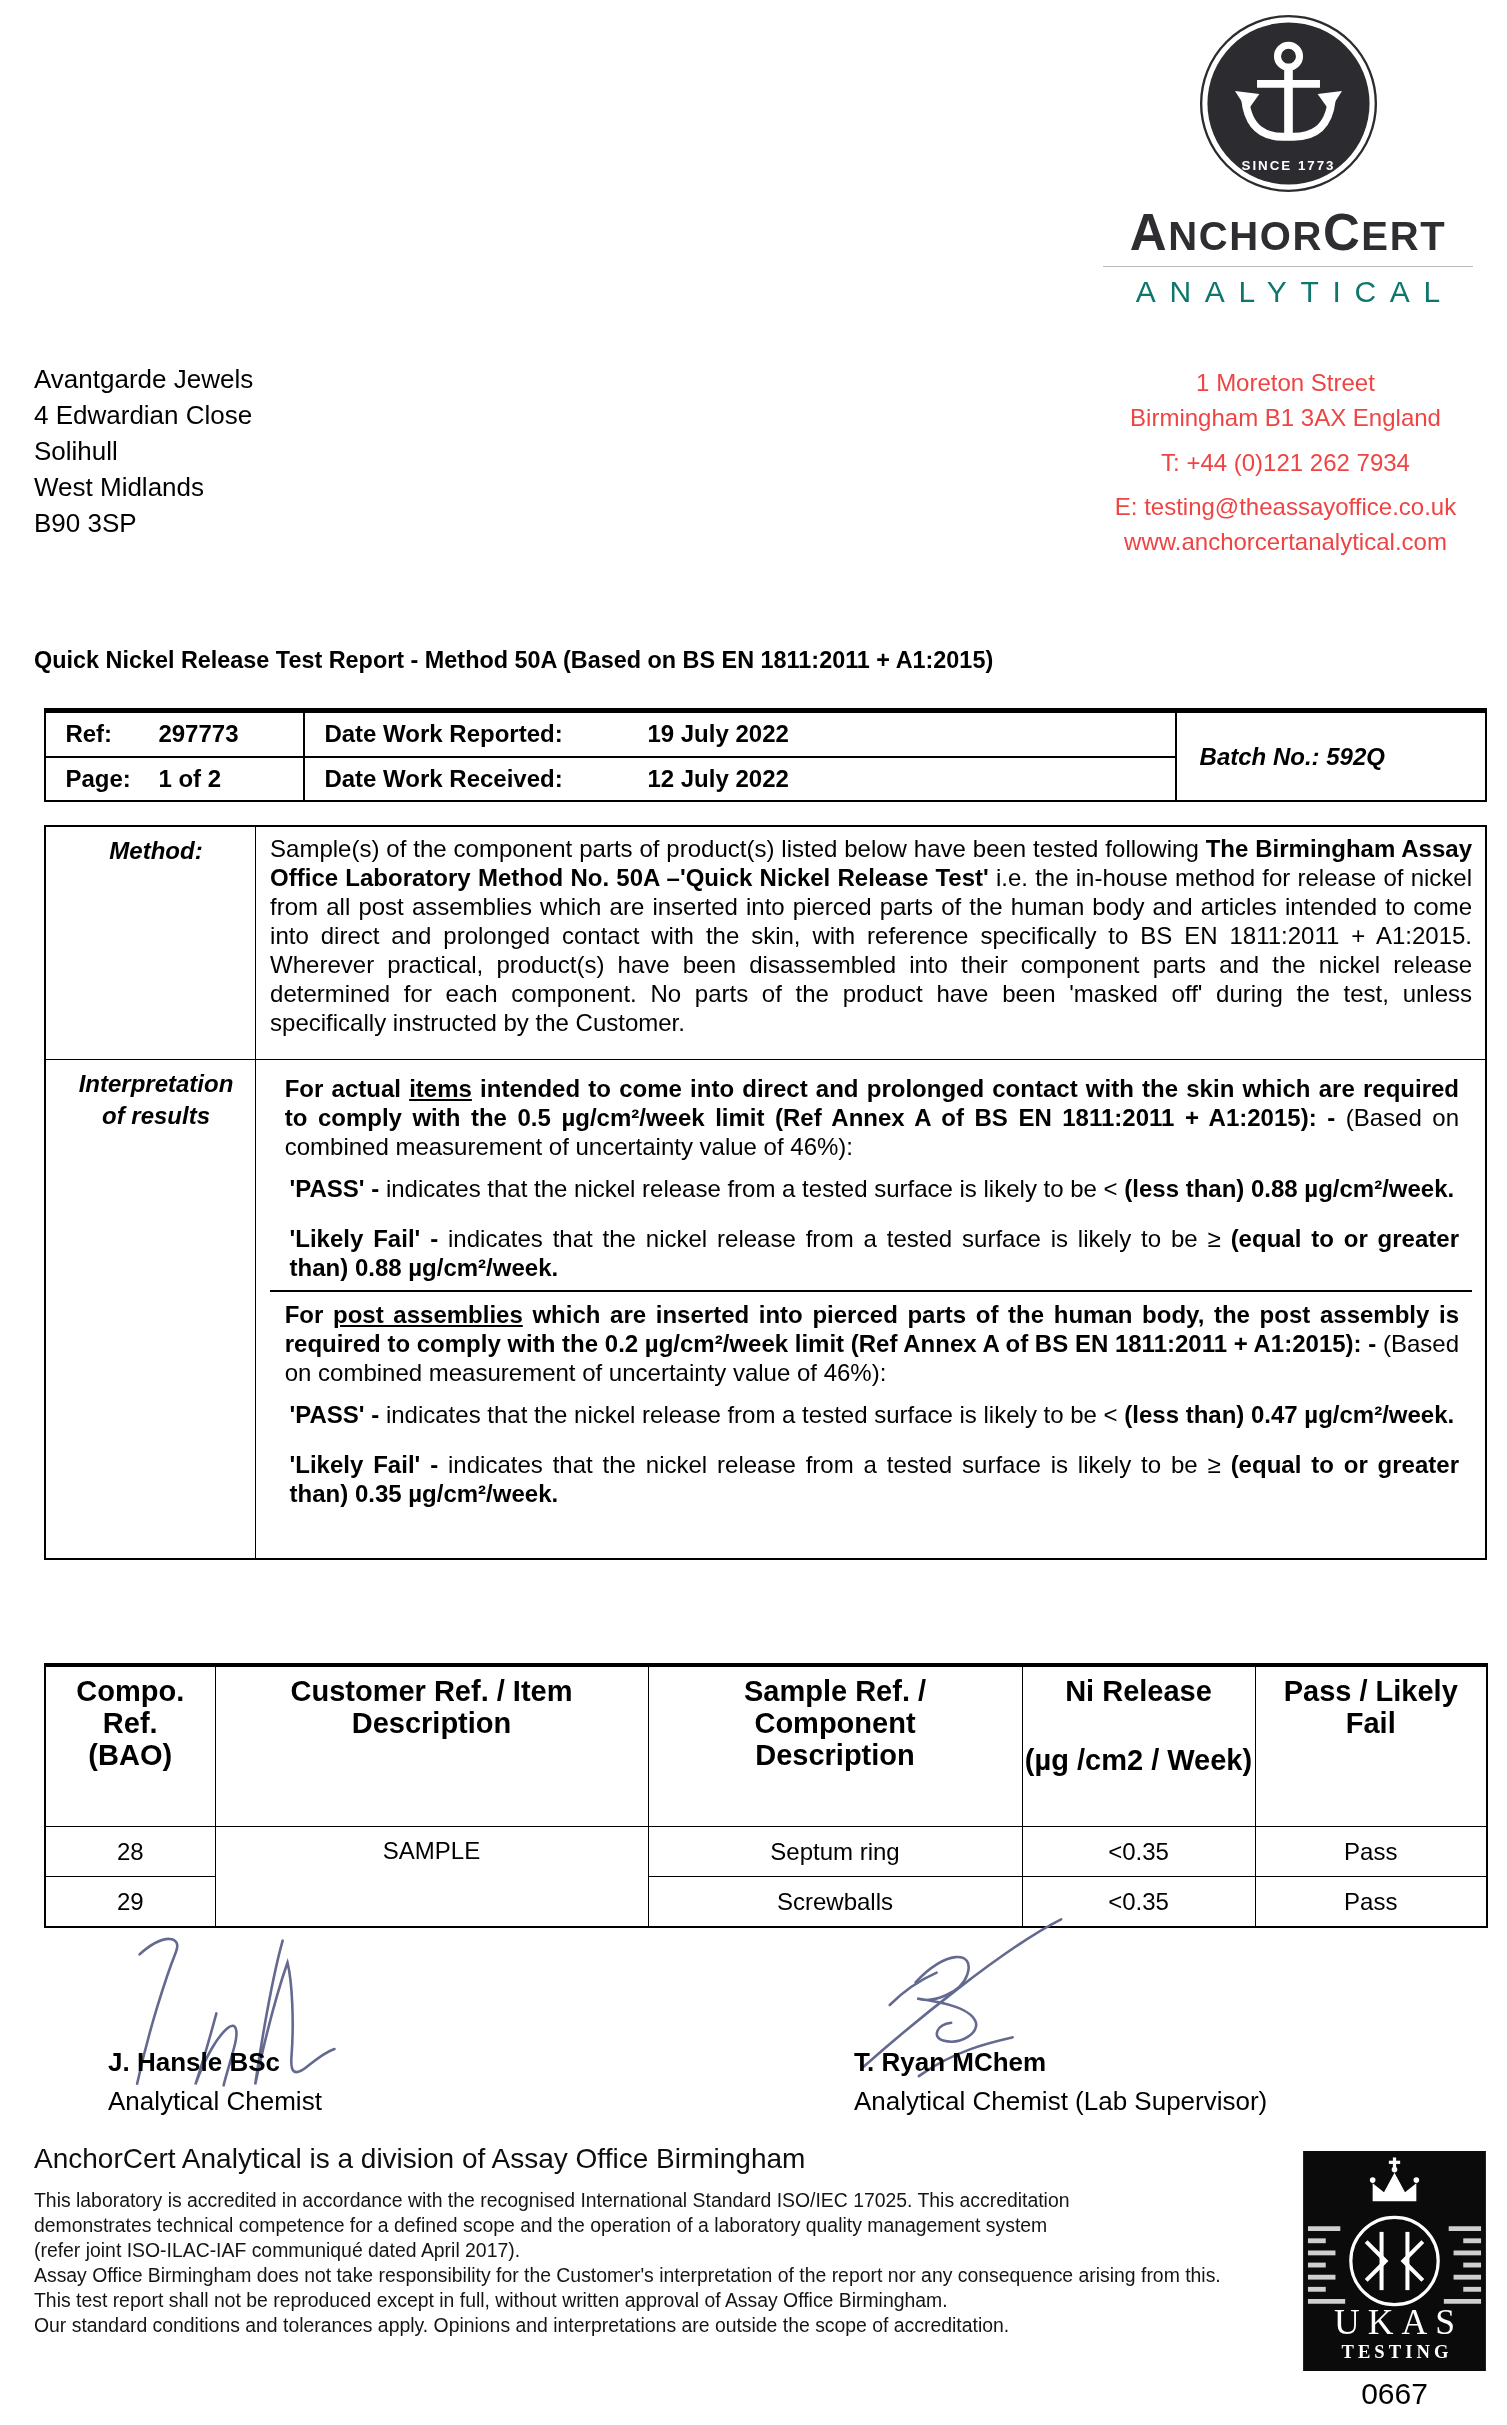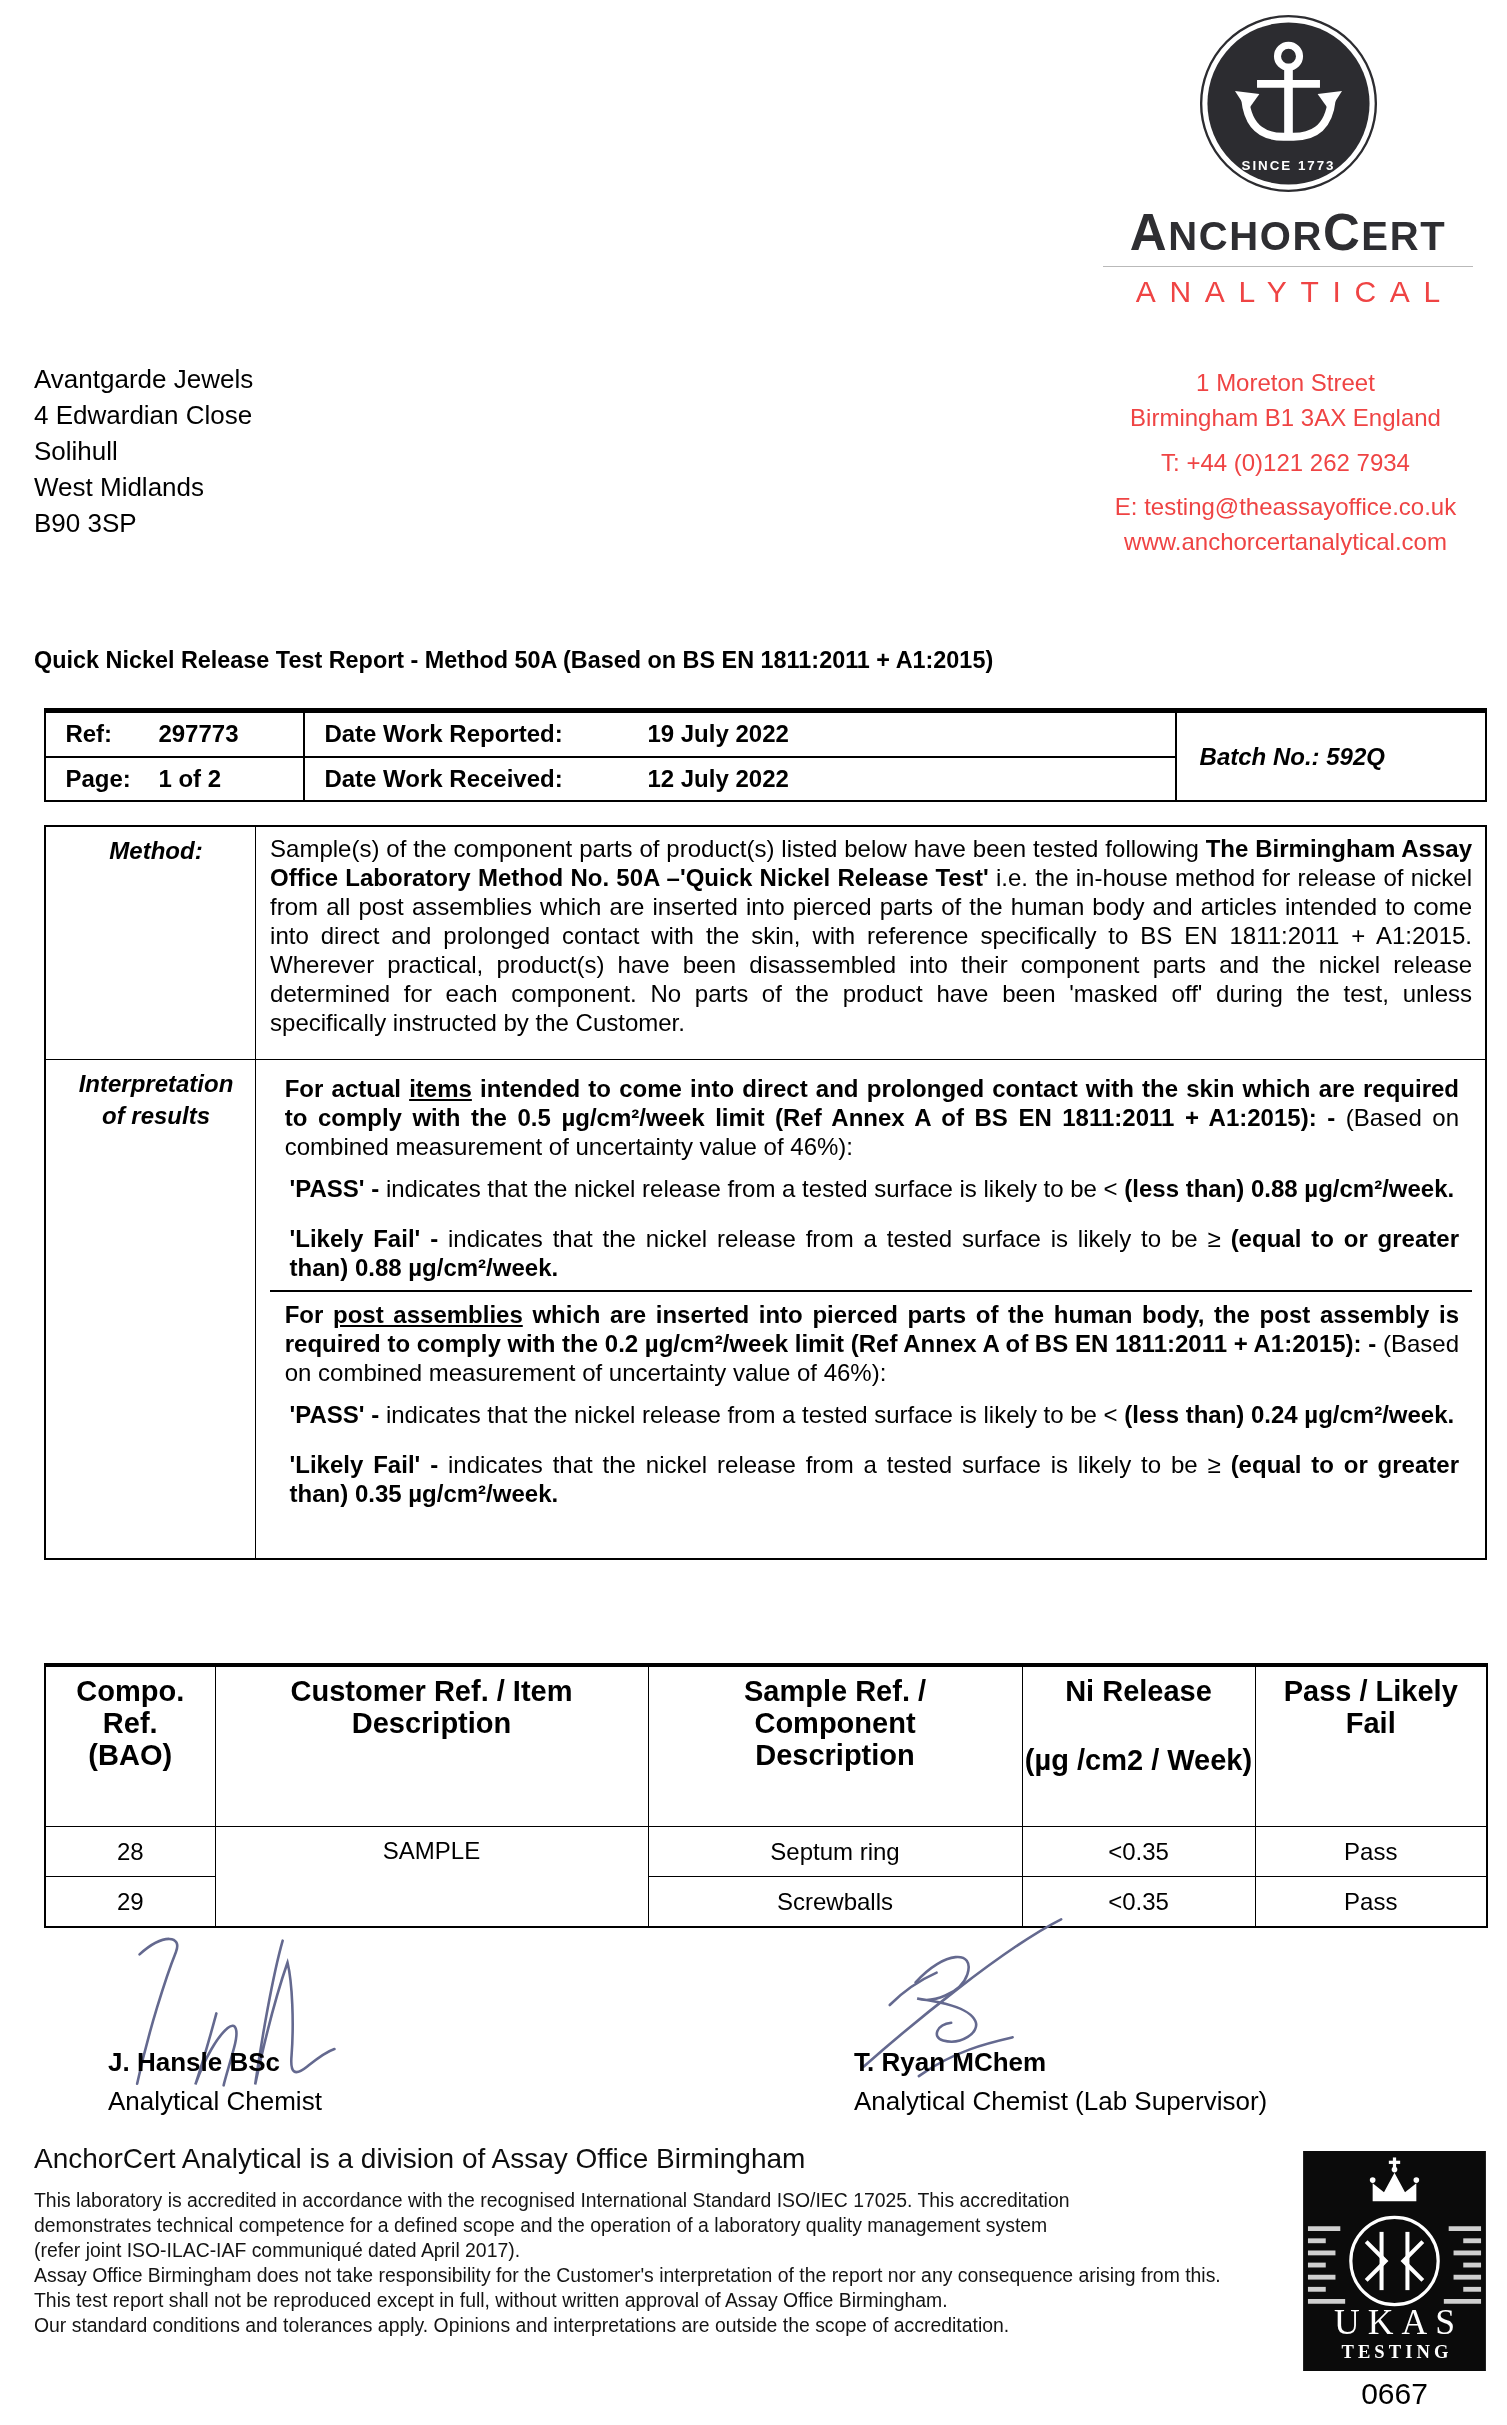--- a/index.html
+++ b/index.html
@@ -6,21 +6,21 @@
   body{width:1507px;height:2426px;position:relative;background:#fff;color:#000;
        font-family:"Liberation Sans",sans-serif;overflow:hidden;}
   .abs{position:absolute;}
 
   
   #logo-block{left:1098px;top:13px;width:380px;text-align:center;}
   #logo-block svg{display:block;margin:0 auto;}
   .wordmark{margin-top:13px;font-weight:600;color:#2e2e32;letter-spacing:1.6px;line-height:1;white-space:nowrap;}
   .wm-lg{font-size:51px;} .wm-sm{font-size:40px;}
   .wordmark-rule{border:none;border-top:1.6px solid #b9b9b9;margin:8px 4.9px 8px 4.9px;}
-  .analytical{font-size:30px;letter-spacing:13.7px;padding-left:13.7px;color:#ef4444;font-weight:400;}
+  .analytical{font-size:30px;letter-spacing:13.7px;padding-left:13.7px;color:#0f766e;font-weight:400;}
 
   
   #customer-address{left:34px;top:361px;font-size:26px;line-height:36px;}
   #lab-contact{left:1090px;top:365px;width:391px;text-align:center;font-size:24px;line-height:35px;color:#ef4444;}
   #lab-contact .gap{margin-top:9.7px;}
 
   #report-title{left:34px;top:647px;font-size:23.4px;font-weight:700;}
 
   table{border-collapse:collapse;}
   
@@ -135,21 +135,21 @@
       <div>of results</div>
     </th>
     <td class="noPad">
       <div class="interp-sec">
         <div><span style="font-weight: 700;">For actual </span><span style="font-weight: 700; text-decoration: underline;">items</span><span style="font-weight: 700;"> intended to come into direct and prolonged contact with the skin which are required to comply with the 0.5 µg/cm²/week limit (Ref Annex A of BS EN 1811:2011 + A1:2015): - </span><span>(Based on combined measurement of uncertainty value of 46%):</span></div>
         <div class="ppara"><span style="font-weight: 700;">'PASS' - </span><span>indicates that the nickel release from a tested surface is likely to be &lt; </span><span style="font-weight: 700;">(less than) 0.88 µg/cm²/week.</span></div>
         <div class="fpara"><span style="font-weight: 700;">'Likely Fail' - </span><span>indicates that the nickel release from a tested surface is likely to be ≥ </span><span style="font-weight: 700;">(equal to or greater than) 0.88 µg/cm²/week.</span></div>
       </div>
       <div class="interp-sec">
         <div><span style="font-weight: 700;">For </span><span style="font-weight: 700; text-decoration: underline;">post assemblies</span><span style="font-weight: 700;"> which are inserted into pierced parts of the human body, the post assembly is required to comply with the 0.2 µg/cm²/week limit (Ref Annex A of BS EN 1811:2011 + A1:2015): - </span><span>(Based on combined measurement of uncertainty value of 46%):</span></div>
-        <div class="ppara"><span style="font-weight: 700;">'PASS' - </span><span>indicates that the nickel release from a tested surface is likely to be &lt; </span><span style="font-weight: 700;">(less than) 0.24 µg/cm²/week.</span></div>
+        <div class="ppara"><span style="font-weight: 700;">'PASS' - </span><span>indicates that the nickel release from a tested surface is likely to be &lt; </span><span style="font-weight: 700;">(less than) 0.47 µg/cm²/week.</span></div>
         <div class="fpara"><span style="font-weight: 700;">'Likely Fail' - </span><span>indicates that the nickel release from a tested surface is likely to be ≥ </span><span style="font-weight: 700;">(equal to or greater than) 0.35 µg/cm²/week.</span></div>
       </div>
     </td>
   </tr>
 </tbody>
   </table>
 
 <table class="abs" id="data-table">
   <colgroup>
       <col style="width:170px">

